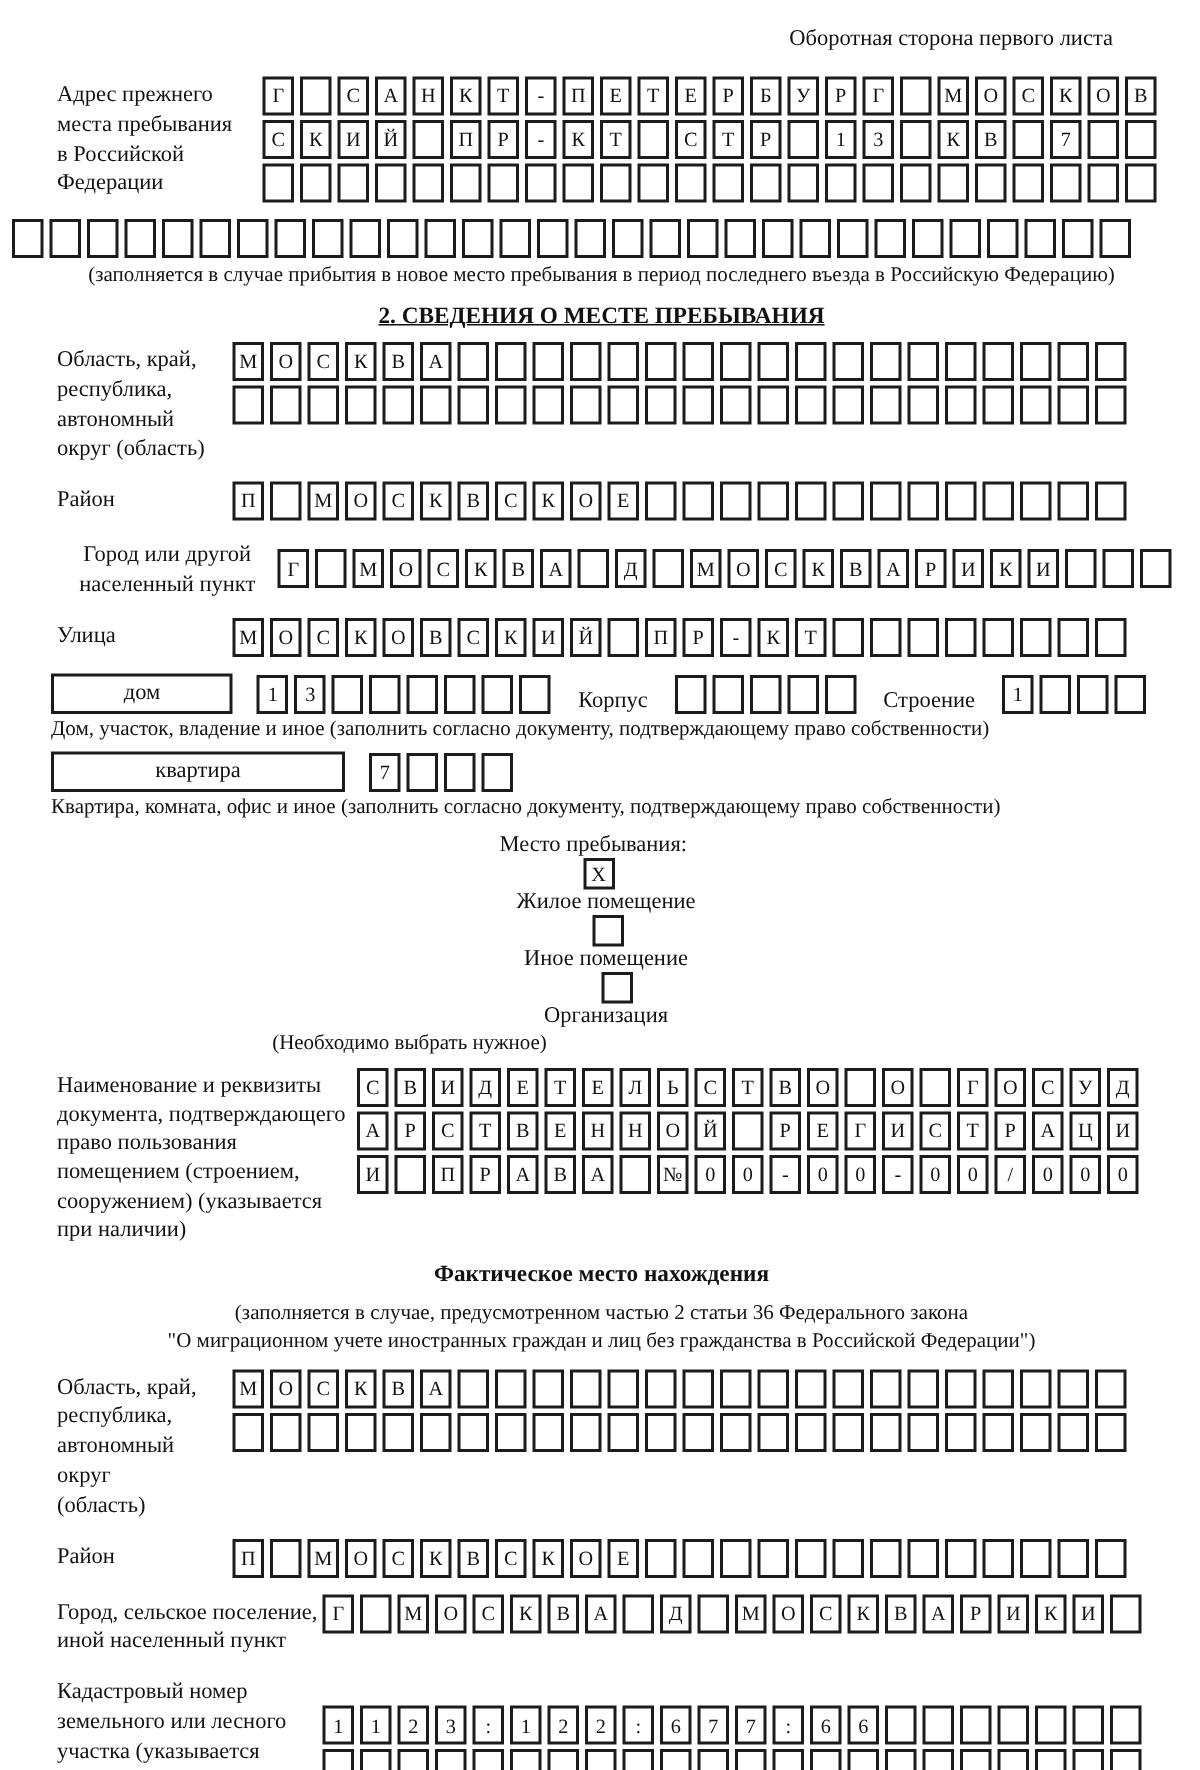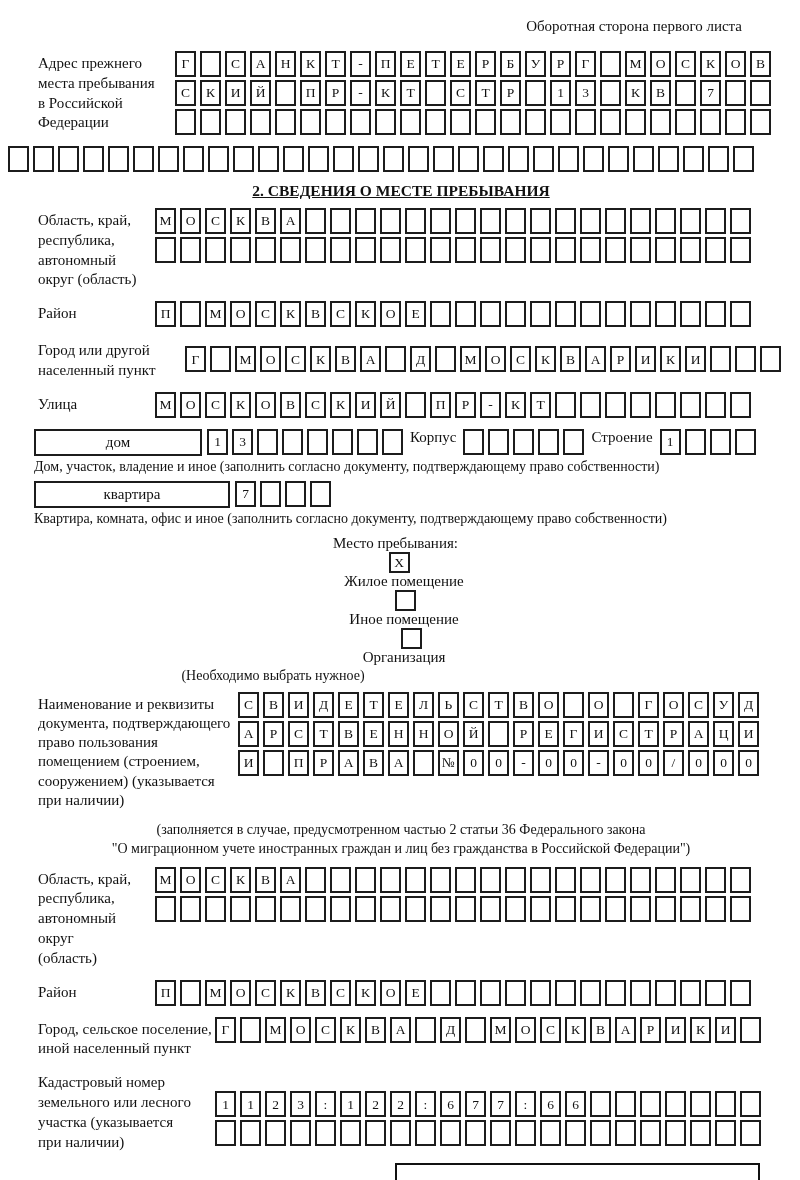--- a/index.html
+++ b/index.html
@@ -23,34 +23,34 @@
     display: inline-flex; align-items: center; justify-content: center;
     font-size: 13.5px; line-height: 1; background: #fff;
   }
   .cellrows { display: flex; flex-direction: column; gap: 3px; }
 
   .field { display: flex; align-items: flex-start; margin-bottom: 11px; }
   .field.vcenter { align-items: center; }
   .label { flex: 0 0 auto; white-space: pre-line; line-height: 1.32; padding-top: 3px; font-size: 15px; }
   .w137 { flex-basis: 137px; }
   .w117 { flex-basis: 117px; }
-  .w147 { flex-basis: 147px; }
+  .w147 { flex-basis: 147px; text-align: center; }
   .w177 { flex-basis: 177px; }
   .w200 { flex-basis: 200px; }
 
   .fullrow { margin-left: -30px; margin-top: 3px; }
 
   .caption { font-size: 14px; margin: 4px 0 6px 0; }
   .center { text-align: center; }
   .caption-left { font-size: 14px; margin: 3px 0 5px -4px; }
 
   .sec-title { text-align: center; font-weight: bold; font-size: 15.5px; margin: 10px 0 8px 0; text-decoration: underline; }
 
   
-  .inline-row { display: flex; align-items: flex-start; gap: 5px; margin: 6px 0 2px -4px; }
+  .inline-row { display: flex; align-items: flex-end; gap: 16px; margin: 6px 0 2px -4px; }
   .widebox {
     border: 2px solid #1c1c1c; height: 27px;
     display: flex; align-items: center; justify-content: center;
     font-size: 15px;
   }
   .house-box { width: 168px; }
   .apt-box { width: 196px; }
   .inline-label { font-size: 15px; margin: 0 2px; }
 
   
@@ -190,20 +190,21 @@
       <span class="cell"></span>
       <span class="cell"></span>
       <span class="cell"></span>
       <span class="cell"></span>
       <span class="cell"></span>
       <span class="cell"></span>
       <span class="cell"></span>
       <span class="cell"></span>
       <span class="cell"></span>
     </div>
+  <div class="caption center">(заполняется в случае прибытия в новое место пребывания в период последнего въезда в Российскую Федерацию)</div>
 
   <div class="sec-title">2. СВЕДЕНИЯ О МЕСТЕ ПРЕБЫВАНИЯ</div>
 
   <div class="field">
     <div class="label w117">Область, край,
 республика,
 автономный
 округ (область)</div>
     <div class="cellrows">
       <div class="cells">
@@ -477,20 +478,21 @@
           <span class="cell">0</span>
           <span class="cell">0</span>
           <span class="cell">/</span>
           <span class="cell">0</span>
           <span class="cell">0</span>
           <span class="cell">0</span>
         </div>
     </div>
   </div>
 
+  <div class="fact-title">Фактическое место нахождения</div>
   <div class="fact-note">(заполняется в случае, предусмотренном частью 2 статьи 36 Федерального закона
 "О миграционном учете иностранных граждан и лиц без гражданства в Российской Федерации")</div>
 
   <div class="field">
     <div class="label w117">Область, край,
 республика,
 автономный округ
 (область)</div>
     <div class="cellrows">
       <div class="cells">

